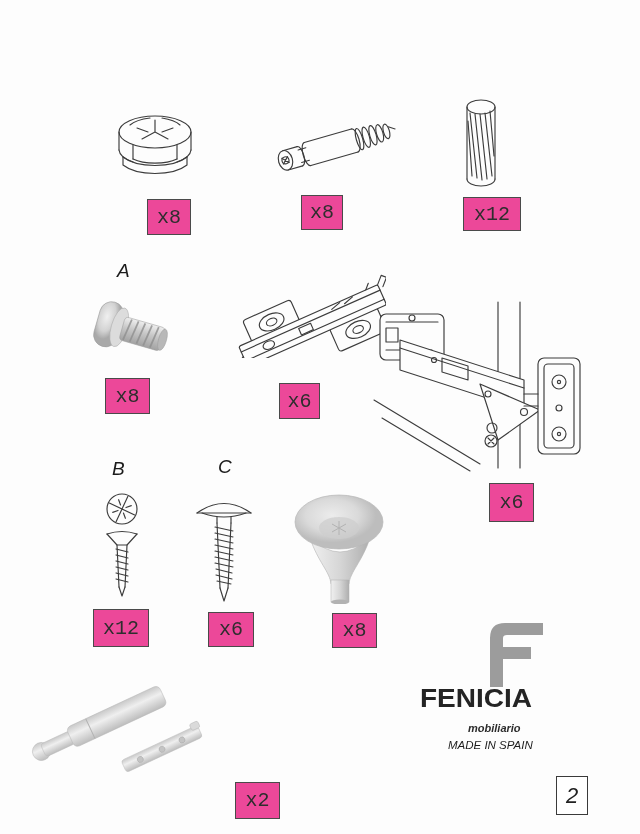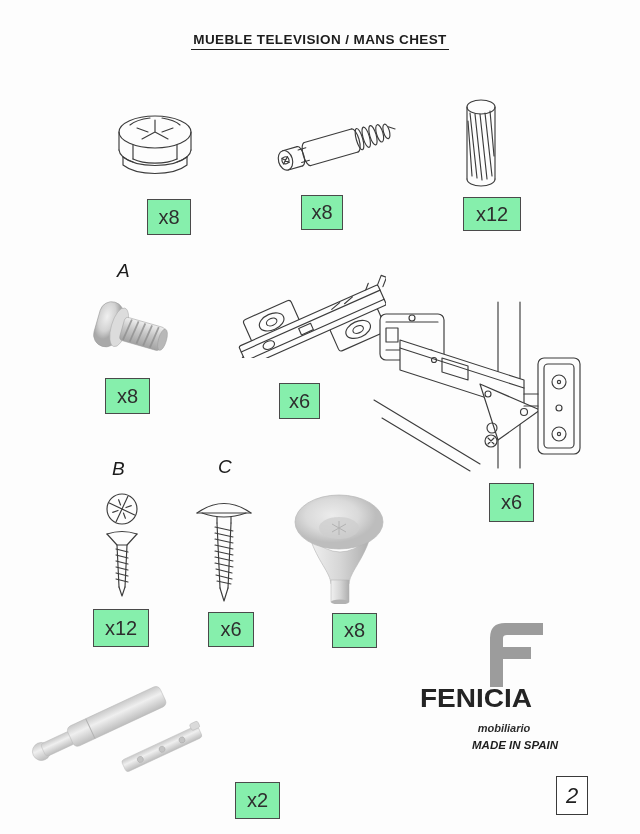--- a/index.html
+++ b/index.html
@@ -4,53 +4,50 @@
 <style>
   html,body{margin:0;padding:0;background:#e8e8e8;}
   #page{position:relative;width:640px;height:834px;background:#fdfdfd;
         font-family:"Liberation Sans",sans-serif;overflow:hidden;
         box-shadow:0 0 4px rgba(0,0,0,.2);}
   
   #title-wrap{position:absolute;top:30px;left:0;width:640px;text-align:center;}
   #title{display:inline-block;font-size:13.5px;font-weight:bold;color:#1d1d1d;
          letter-spacing:.4px;border-bottom:1.6px solid #1d1d1d;padding:0 2px 2px 2px;}
   
-  .qty-box{position:absolute;background:#86efac;border:1.4px solid #4a4a4a;
+  .qty-box{position:absolute;background:#ec4899;border:1.4px solid #4a4a4a;
            display:flex;align-items:center;justify-content:center;
-           font-size:20px;color:#2e2e2e;}
+           font-size:20px;color:#2e2e2e;font-family:Liberation Mono, monospace;}
   
   .part-letter{position:absolute;font-style:italic;font-size:19px;color:#1b1b1b;}
   
   .part{position:absolute;}
   .part svg{display:block;width:100%;height:100%;}
   .lineart{stroke:#3c3c3c;stroke-width:1.15;fill:none;stroke-linecap:round;stroke-linejoin:round;}
   .lineart-fill{stroke:#3c3c3c;stroke-width:1.15;fill:#fdfdfd;stroke-linejoin:round;}
   
   #logo-f{position:absolute;left:487px;top:623px;width:56px;height:64px;}
   #logo-word{position:absolute;left:408px;top:684px;width:136px;text-align:center;
              font-size:28px;font-weight:bold;color:#242424;letter-spacing:0px;
              transform:scaleY(.92);transform-origin:top;}
-  #logo-tagline{position:absolute;left:468px;top:722px;width:72px;text-align:center;
+  #logo-tagline{position:absolute;left:468px;top:722px;width:72px;text-align:left;
                 font-style:italic;font-weight:bold;font-size:11px;color:#2c2c2c;}
-  #logo-origin{position:absolute;left:472px;top:739px;width:110px;
-               font-style:italic;font-weight:bold;font-size:11.5px;color:#1e1e1e;}
+  #logo-origin{position:absolute;left:448px;top:739px;width:110px;
+               font-style:italic;font-weight:normal;font-size:11.5px;color:#1e1e1e;}
   
   #page-num-box{position:absolute;left:556px;top:776px;width:30px;height:37px;
                 border:1.6px solid #3a3a3a;background:#fff;display:flex;
                 align-items:center;justify-content:center;font-size:22px;
                 font-style:italic;color:#222;}
 </style>
 </head>
 <body>
 
 <div id="page">
 
-  <div id="title-wrap">
-    <span id="title">MUEBLE TELEVISION / MANS CHEST</span>
-  </div>
 
   <div class="part" style="left:112px;top:110px;width:88px;height:78px">
     <svg viewBox="0 0 88 78">
       <g class="lineart">
         <ellipse cx="43" cy="22" rx="36" ry="16"></ellipse>
         <path d="M18,15 A32,13 0 0 1 38,8"></path>
         <path d="M50,8 A32,13 0 0 1 68,15"></path>
         <path d="M43,10 L43,22 L30,29 M43,22 L56,29"></path>
         <path d="M25,18 L36,22 M61,18 L50,22"></path>
         <line x1="7" y1="22" x2="7" y2="40"></line>

